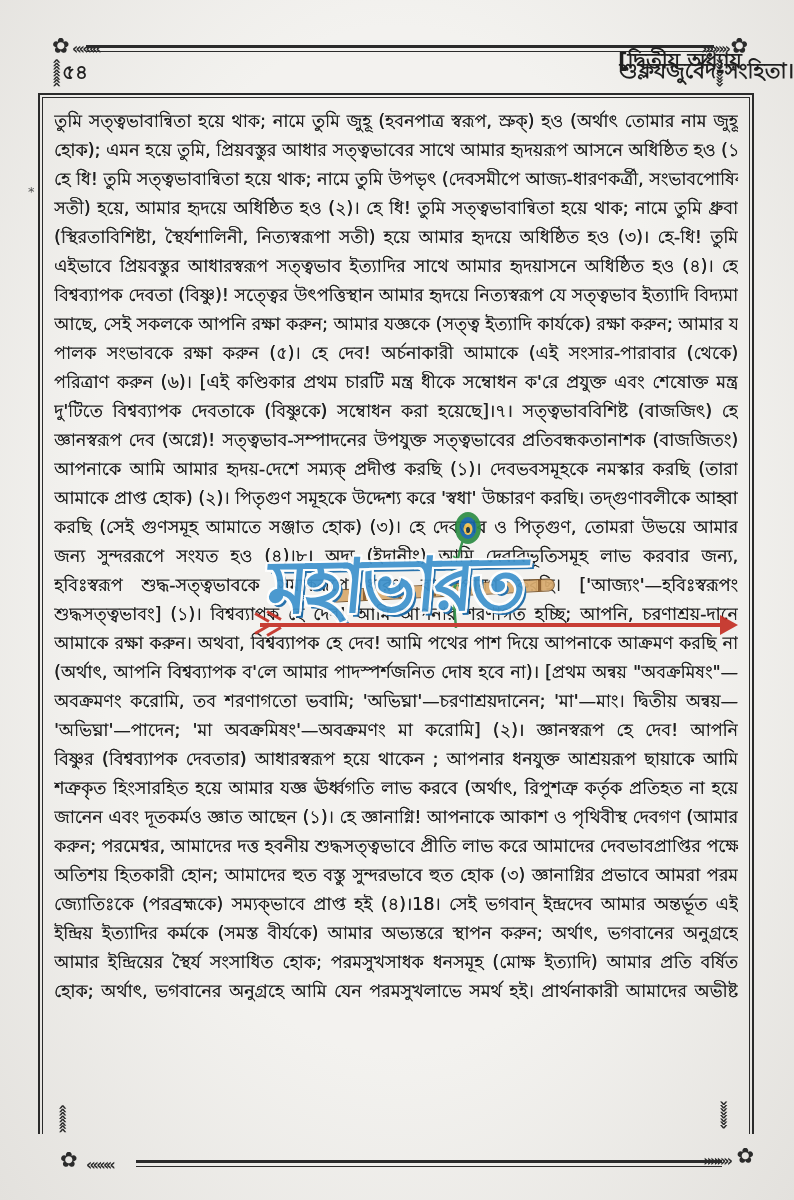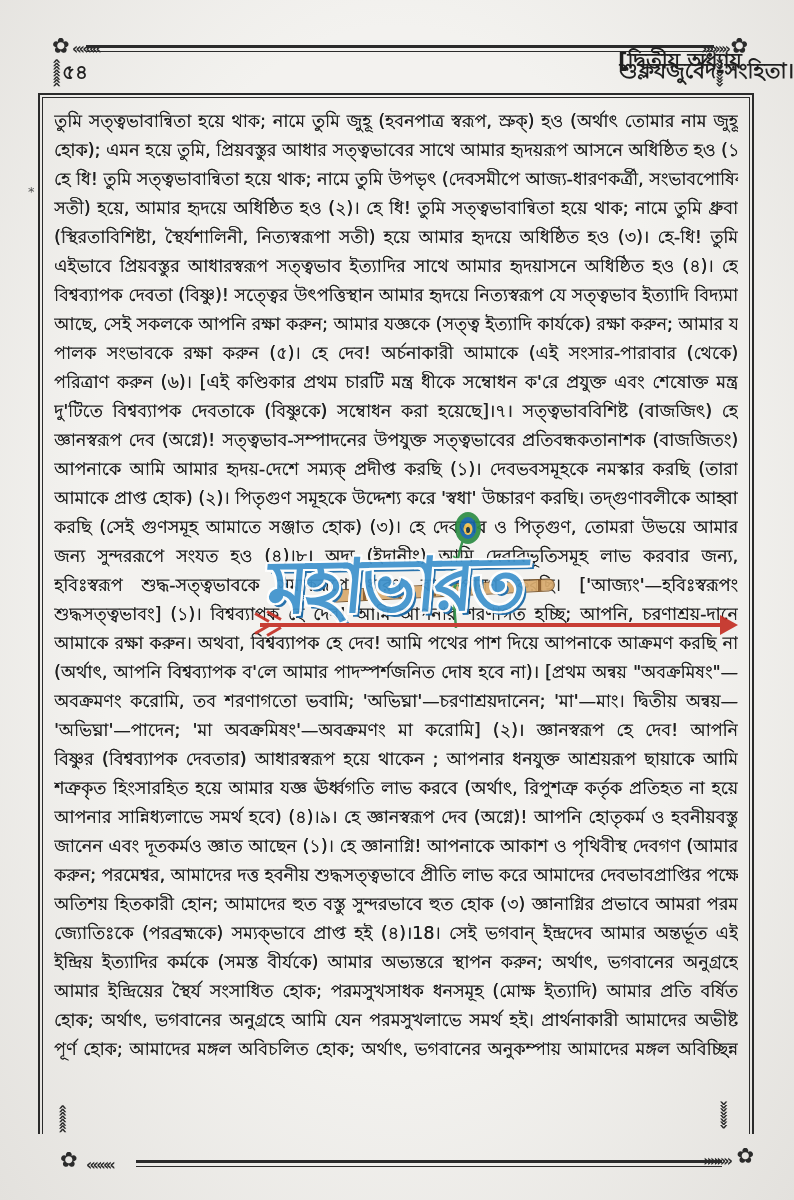--- a/index.html
+++ b/index.html
@@ -126,29 +126,27 @@
       <div class="tline">করছি (সেই গুণসমূহ আমাতে সঞ্জাত হোক) (৩)। হে দেবভাব ও পিতৃগুণ, তোমরা উভয়ে আমার</div>
       <div class="tline">জন্য সুন্দররূপে সংযত হও (৪)।৮। অদ্য (ইদানীং) আমি দেববিভূতিসমূহ লাভ করবার জন্য,</div>
       <div class="tline">হবিঃস্বরূপ শুদ্ধ-সত্ত্বভাবকে সম্যকরূপে ধারণ বা পোষণ করছি। ['আজ্যং'—হবিঃস্বরূপং</div>
       <div class="tline">শুদ্ধসত্ত্বভাবং] (১)। বিশ্বব্যাপক হে দেব! আমি আপনার শরণাগত হচ্ছি; আপনি, চরণাশ্রয়-দানে</div>
       <div class="tline">আমাকে রক্ষা করুন। অথবা, বিশ্বব্যাপক হে দেব! আমি পথের পাশ দিয়ে আপনাকে আক্রমণ করছি না</div>
       <div class="tline">(অর্থাৎ, আপনি বিশ্বব্যাপক ব'লে আমার পাদস্পর্শজনিত দোষ হবে না)। [প্রথম অন্বয় "অবক্রমিষং"—</div>
       <div class="tline">অবক্রমণং করোমি, তব শরণাগতো ভবামি; 'অভিঘ্না'—চরণাশ্রয়দানেন; 'মা'—মাং। দ্বিতীয় অন্বয়—</div>
       <div class="tline">'অভিঘ্না'—পাদেন; 'মা অবক্রমিষং'—অবক্রমণং মা করোমি] (২)। জ্ঞানস্বরূপ হে দেব! আপনি</div>
       <div class="tline">বিষ্ণুর (বিশ্বব্যাপক দেবতার) আধারস্বরূপ হয়ে থাকেন ; আপনার ধনযুক্ত আশ্রয়রূপ ছায়াকে আমি</div>
       <div class="tline">শত্রুকৃত হিংসারহিত হয়ে আমার যজ্ঞ ঊর্ধ্বগতি লাভ করবে (অর্থাৎ, রিপুশত্রু কর্তৃক প্রতিহত না হয়ে</div>
-      <div class="tline">আপনার সান্নিধ্যলাভে সমর্থ হবে) (৪)।৯। হে জ্ঞানস্বরূপ দেব (অগ্নে)! আপনি হোতৃকর্ম ও হবনীয়বস্তু</div>
       <div class="tline">জানেন এবং দূতকর্মও জ্ঞাত আছেন (১)। হে জ্ঞানাগ্নি! আপনাকে আকাশ ও পৃথিবীস্থ দেবগণ (আমার</div>
       <div class="tline">করুন; পরমেশ্বর, আমাদের দত্ত হবনীয় শুদ্ধসত্ত্বভাবে প্রীতি লাভ করে আমাদের দেবভাবপ্রাপ্তির পক্ষে</div>
       <div class="tline">অতিশয় হিতকারী হোন; আমাদের হুত বস্তু সুন্দরভাবে হুত হোক (৩) জ্ঞানাগ্নির প্রভাবে আমরা পরম</div>
       <div class="tline">জ্যোতিঃকে (পরব্রহ্মকে) সম্যক্‌ভাবে প্রাপ্ত হই (৪)।18। সেই ভগবান্ ইন্দ্রদেব আমার অন্তর্ভূত এই</div>
       <div class="tline">ইন্দ্রিয় ইত্যাদির কর্মকে (সমস্ত বীর্যকে) আমার অভ্যন্তরে স্থাপন করুন; অর্থাৎ, ভগবানের অনুগ্রহে</div>
       <div class="tline">আমার ইন্দ্রিয়ের স্থৈর্য সংসাধিত হোক; পরমসুখসাধক ধনসমূহ (মোক্ষ ইত্যাদি) আমার প্রতি বর্ষিত</div>
       <div class="tline">হোক; অর্থাৎ, ভগবানের অনুগ্রহে আমি যেন পরমসুখলাভে সমর্থ হই। প্রার্থনাকারী আমাদের অভীষ্ট</div>
-      <div class="tline">পূর্ণ হোক; আমাদের মঙ্গল অবিচলিত হোক; অর্থাৎ, ভগবানের অনুকম্পায় আমাদের মঙ্গল অবিচ্ছিন্ন</div>
     </div>
 </div>
 
 <div class="watermark">
   <div class="wm-flute"></div>
   <svg class="wm-feather" viewBox="0 0 64 118">
     <path d="M30 118 C26 80 30 46 40 22" stroke="#2f8d46" stroke-width="2.5" fill="none"></path>
     <path d="M30 100 l-9 -5 M31 88 l-10 -4 M31 76 l-9 -5 M33 64 l-9 -5 M35 52 l-8 -6 M30 100 l9 -3 M31 88 l10 -2 M32 76 l10 -3 M34 64 l10 -3" stroke="#3fa258" stroke-width="1.6" fill="none"></path>
     <ellipse cx="42" cy="18" rx="13" ry="16" fill="#2f8d46"></ellipse>
     <ellipse cx="42" cy="18" rx="8.5" ry="11" fill="#1565a8"></ellipse>

